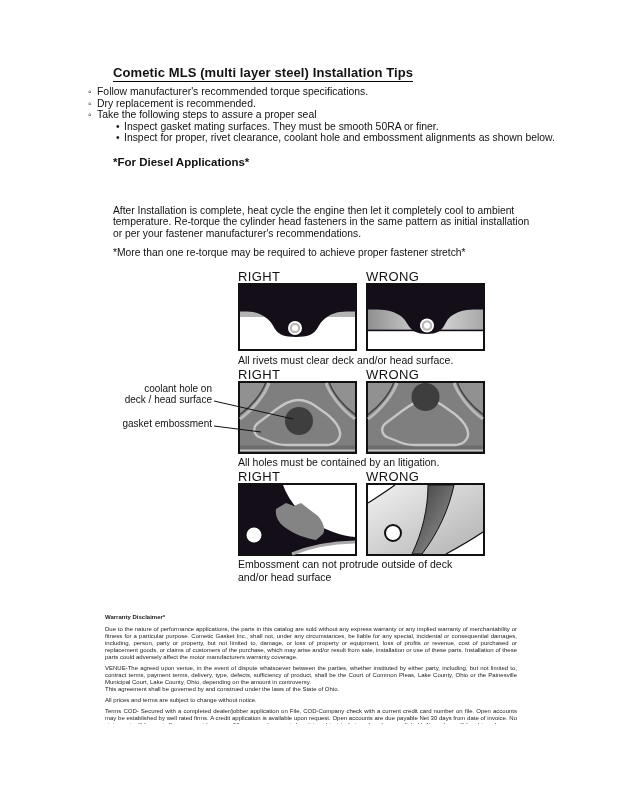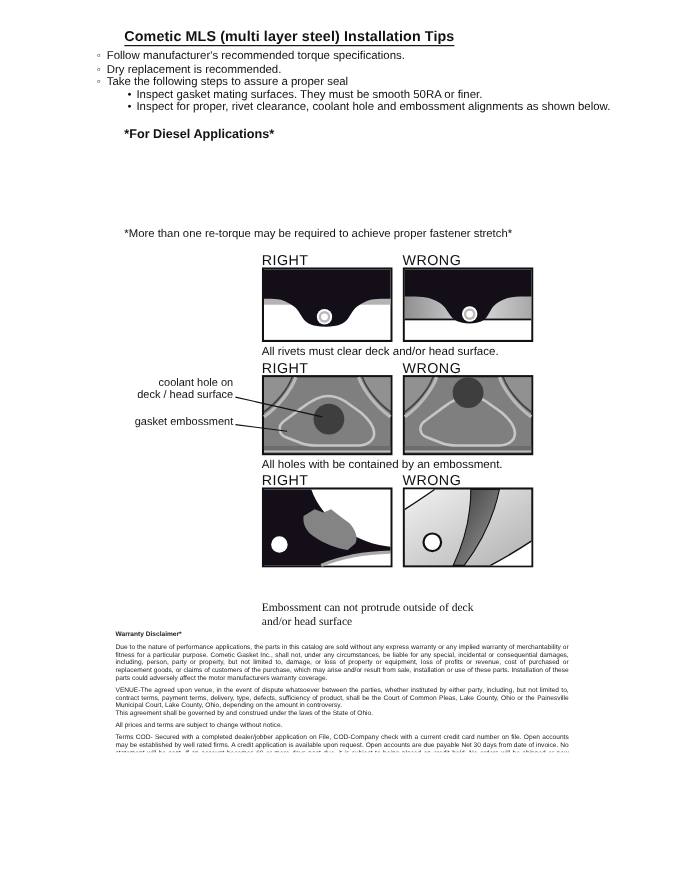--- a/index.html
+++ b/index.html
@@ -1,39 +1,39 @@
 <!DOCTYPE html>
 <html><head>
 <meta charset="utf-8">
 <style>
   html,body{margin:0;padding:0;background:#fff;}
   .page{
     position:relative;width:618px;height:684px;background:#ffffff;
-    font-family:"Liberation Sans", sans-serif;color:#121212;overflow:hidden;
+    font-family:"Liberation Sans", sans-serif;color:#121212;overflow:hidden;margin-top:40px;
   }
   .abs{position:absolute;}
   .page-title{
     left:113px;top:25px;font-size:13px;font-weight:bold;letter-spacing:.1px;
     border-bottom:1.6px solid #000;padding-bottom:1px;
   }
   .bullets{left:88px;top:46px;font-size:10.4px;line-height:11.6px;}
   .bullet-row{display:flex;align-items:flex-start;}
   .bullet-row .marker{width:9px;flex:0 0 9px;text-align:left;}
   .bullet-row.sub{margin-left:28px;}
   .bullet-row.sub .marker{width:8px;flex:0 0 8px;}
   .diesel-heading{left:113px;top:116px;font-size:11.5px;font-weight:bold;text-align:center;}
   .body-para{left:113px;font-size:10.3px;line-height:11.4px;white-space:pre-line;width:470px;}
   .p1{top:134px;} .p2{top:165px;} .p3{top:207px;}
   .col-label{width:119px;text-align:left;font-size:13px;letter-spacing:.4px;color:#111;}
   .cap{font-size:10.5px;line-height:13px;color:#111;white-space:pre-line;}
   .panel{display:block;}
   .pnl-r1{top:243px;} .pnl-r2{top:341px;} .pnl-r3{top:443px;}
   .pnl-c1{left:238px;} .pnl-c2{left:366px;}
   .lbl-r1{top:229px;} .lbl-r2{top:327px;} .lbl-r3{top:429px;}
-  .cap-r1{left:238px;top:314px;} .cap-r2{left:238px;top:416px;} .cap-r3{left:238px;top:546px;width:300px;font-family:Liberation Serif, serif;}
+  .cap-r1{left:238px;top:314px;} .cap-r2{left:238px;top:416px;} .cap-r3{left:238px;top:518px;width:300px;}
   .side-label{left:98px;width:114px;text-align:right;font-size:10px;line-height:10.8px;white-space:pre-line;}
   .side-label.l1{top:344px;} .side-label.l2{top:379px;}
   .leader-overlay{left:0;top:0;pointer-events:none;z-index:6;}
   .warranty{left:105px;top:574px;width:412px;font-size:6px;line-height:6.9px;text-align:justify;color:#1c1c1c;}
   .warranty p{margin:0 0 4.4px 0;white-space:pre-line;}
   .warranty .w-head{font-weight:bold;margin-bottom:5px;}
   .page-number{left:385px;top:756px;font-size:13.5px;letter-spacing:.3px;color:#6d28d9;text-align:center;}
 </style>
 </head>
 <body>
@@ -59,20 +59,23 @@
       <span class="marker">•</span>
       <span>Inspect gasket mating surfaces.  They must be smooth 50RA or finer.</span>
     </div>
     <div class="bullet-row sub">
       <span class="marker">•</span>
       <span>Inspect for proper, rivet clearance, coolant hole and embossment alignments as shown below.</span>
     </div>
   </div>
 
   <div class="abs diesel-heading">*For Diesel Applications*</div>
+  <div class="abs body-para p2">After Installation is complete, heat cycle the engine then let it completely cool to ambient
+temperature. Re-torque the cylinder head fasteners in the same pattern as initial installation
+or per your fastener manufacturer's recommendations.</div>
   <div class="abs body-para p3">*More than one re-torque may be required to achieve proper fastener stretch*</div>
 
   <div class="abs col-label lbl-r1 pnl-c1">RIGHT</div>
   <div class="abs col-label lbl-r1 pnl-c2">WRONG</div>
 
   <svg class="abs panel pnl-r1 pnl-c1" width="119" height="68" viewBox="0 0 119 68">
     <rect x="1" y="1" width="117" height="66" fill="#ffffff" stroke="#111" stroke-width="2"></rect>
     <rect x="2" y="27" width="115" height="7" fill="#b4b4b4"></rect>
     <path d="M2,2 H117 V28.5 C103,28.5 97,28 87,35.5 C77,43 82,54 58,54 C34,54 39,43 29,35.5 C19,28 13,28.5 2,28.5 Z" fill="#140e19"></path>
     <g>
@@ -133,21 +136,21 @@
     <path d="M2,33.5 C14,25 24,12 27.5,2" stroke="#3c3c3c" stroke-width="1.2" fill="none"></path>
     <path d="M117,38 C103,28 92,13 88,2" stroke="#b9b9b9" stroke-width="3" fill="none"></path>
     <path d="M117,33.5 C105,25 95,12 91.5,2" stroke="#3c3c3c" stroke-width="1.2" fill="none"></path>
     <rect x="2" y="64.5" width="115" height="4" fill="#6d6d6d"></rect>
     <rect x="2" y="68.6" width="115" height="1.4" fill="#c4c4c4"></rect>
     <path d="M34,31 L19,43 C14.5,47 16,53 21,55.5" stroke="#262626" stroke-width="1.2" fill="none"></path>
     <path d="M59.5,19 C52,19 44,24 36,30 L20,42 C14,46.5 15.5,54 22,56.5 L36,62 C40,63.5 45,64 50,64 L88,64 C96,64 103,59 102,51.5 C101.3,45.5 97,40 90,34 L76,24 C70,20 65,19 59.5,19 Z" fill="none" stroke="#c6c6c6" stroke-width="2.4"></path>
     <circle cx="59.5" cy="16" r="14" fill="#3e3e3e"></circle>
   </svg>
 
-  <div class="abs cap cap-r2">All holes with be contained by an embossment.</div>
+  <div class="abs cap cap-r2">All holes must be contained by an litigation.</div>
 
   <div class="abs col-label lbl-r3 pnl-c1">RIGHT</div>
   <div class="abs col-label lbl-r3 pnl-c2">WRONG</div>
 
   <svg class="abs panel pnl-r3 pnl-c1" width="119" height="73" viewBox="0 0 119 73">
     <rect x="1" y="1" width="117" height="71" fill="#ffffff" stroke="#111" stroke-width="2"></rect>
     <path d="M2,2 L45,2 C52,22 70,40 95,49 C103,52 111,53.5 117,54 L117,71 L2,71 Z" fill="#140e19"></path>
     <path d="M56,71 C74,63.5 95,60 117,59.5 L117,71 Z" fill="#ffffff"></path>
     <path d="M54,71 C73,63 95,59.5 117,59" stroke="#a9a9a9" stroke-width="3" fill="none"></path>
     <path d="M38,26 L48,20 L56,23 L63,20 L72,27 L80,33 C85,39 88,46 85,51 L78,57 C68,55.5 56,51 47,44.5 C40,39.5 37,33 38,26 Z" fill="#848484"></path>

